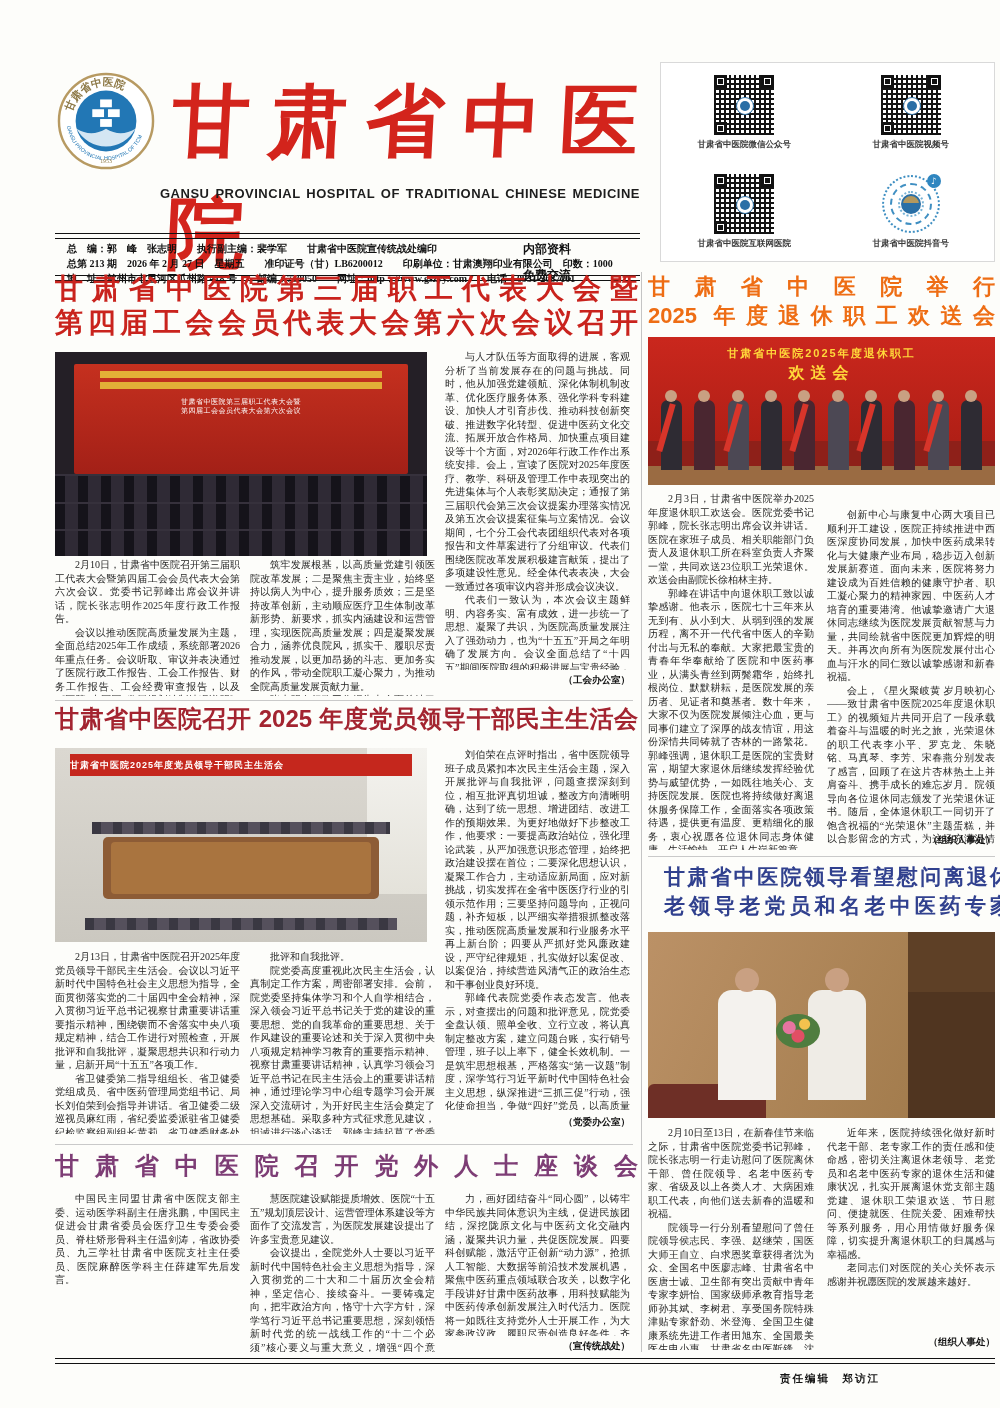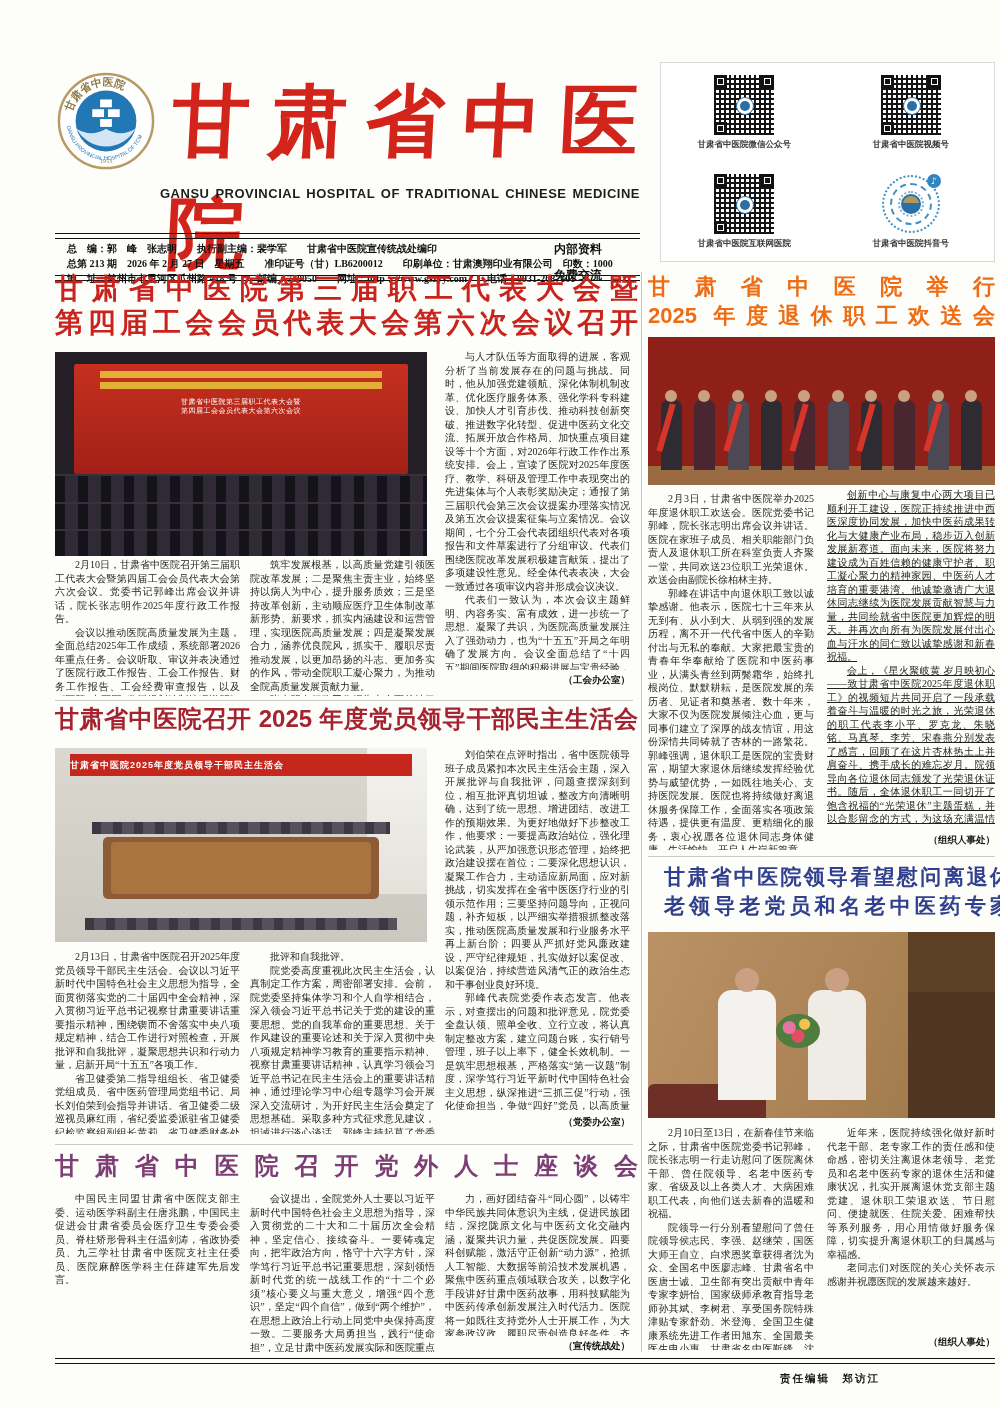--- a/index.html
+++ b/index.html
@@ -10,21 +10,21 @@
   
   .paper-title{left:172px;top:66px;width:466px;height:118px;font-size:78px;line-height:112px;
     font-weight:bold;color:#d3241c;text-align:justify;text-align-last:justify;
     font-family:"Liberation Serif",serif;transform:skewX(-3deg);}
   .paper-title-en{left:160px;top:186px;width:480px;font:bold 13px "Liberation Sans","DejaVu Sans",sans-serif;
     color:#1d1d1d;text-align:justify;text-align-last:justify;letter-spacing:.5px;}
   .dbl-rule{height:4px;border-top:1.5px solid #111;border-bottom:1px solid #111;}
   .info-box{left:55px;top:210px;width:585px;height:48px;margin-top:23px;}
   .info-row{position:absolute;left:12px;font:bold 10px "Liberation Serif",serif;color:#111;white-space:nowrap;}
   .info-tags{position:absolute;left:468px;width:110px;font:bold 12px "Liberation Serif",serif;color:#111;}
-  .info-tags div{margin-bottom:9px;text-align:center;}
+  .info-tags div{margin-bottom:9px;}
 
   
   .qr-panel{left:660px;top:62px;width:333px;height:198px;border:1px solid #d9d9d9;
     display:grid;grid-template-columns:1fr 1fr;grid-template-rows:1fr 1fr;background:#fff;}
   .qr-item{display:flex;flex-direction:column;align-items:center;justify-content:center;gap:4px;}
   .qr{width:60px;height:60px;position:relative;background:
       repeating-linear-gradient(90deg,#141414 0 2px,transparent 2px 5px),
       repeating-linear-gradient(0deg,#141414 0 2px,#fff 2px 5px);}
   .qr .f{position:absolute;width:13px;height:13px;background:#fff;border:3px solid #111;box-sizing:border-box;}
   .qr .f::after{content:"";position:absolute;inset:1px;background:#111;}
@@ -258,33 +258,38 @@
       <p>郭峰代表院党委作表态发言。他表示，对查摆出的问题和批评意见，院党委全盘认领、照单全收、立行立改，将认真制定整改方案，建立问题台账，实行销号管理，班子以上率下，健全长效机制。一是筑牢思想根基，严格落实“第一议题”制度，深学笃行习近平新时代中国特色社会主义思想，纵深推进“三抓三促”行动，强化使命担当，争做“四好”党员，以高质量党建引领医院高质量发展。三是正风肃纪守底线，深入贯彻中央纪委、省纪委五次全会精神，严格落实中央八项规定精神，持之以恒纠“四风”、树新风，一体推进不敢腐、不能腐、不想腐，深化以案促改、以案促治，常态化开展警示教育，厚植中医药廉洁文化内涵，营造风清气正政治生态。医院领导班子成员，党委办公室、组织人事处、纪委办公室负责同志参加会议。</p>
     </div>
   <div class="abs byline" style="left:445px;top:1116px;width:185px;">（党委办公室）</div>
 
   <div class="abs hl-a3">甘肃省中医院召开党外人士座谈会</div>
 
   <div class="abs colTxt" style="left:55px;top:1192px;width:185px;height:160px;">
       <p>中国民主同盟甘肃省中医院支部主委、运动医学科副主任唐兆鹏，中国民主促进会甘肃省委员会医疗卫生专委会委员、脊柱矫形骨科主任温剑涛，省政协委员、九三学社甘肃省中医院支社主任委员、医院麻醉医学科主任薛建军先后发言。</p>
     </div>
   <div class="abs colTxt" style="left:250px;top:1192px;width:185px;height:160px;">
+      <p>慧医院建设赋能提质增效、医院“十五五”规划顶层设计、运营管理体系建设等方面作了交流发言，为医院发展建设提出了许多宝贵意见建议。</p>
       <p>会议提出，全院党外人士要以习近平新时代中国特色社会主义思想为指导，深入贯彻党的二十大和二十届历次全会精神，坚定信心、接续奋斗。一要铸魂定向，把牢政治方向，恪守十六字方针，深学笃行习近平总书记重要思想，深刻领悟新时代党的统一战线工作的“十二个必须”核心要义与重大意义，增强“四个意识”，坚定“四个自信”，做到“两个维护”，在思想上政治上行动上同党中央保持高度一致。二要服务大局勇担当，践行“使命担”，立足甘肃中医药发展实际和医院重点任务，紧扣医院“十五五”规划目标主动履职、担当作为，为医院高质量发展贡献力量。三要凝心聚</p>
     </div>
   <div class="abs colTxt" style="left:445px;top:1192px;width:185px;height:144px;">
       <p>力，画好团结奋斗“同心圆”，以铸牢中华民族共同体意识为主线，促进民族团结，深挖陇原文化与中医药文化交融内涵，凝聚共识力量，共促医院发展。四要科创赋能，激活守正创新“动力源”，抢抓人工智能、大数据等前沿技术发展机遇，聚焦中医药重点领域联合攻关，以数字化手段讲好甘肃中医药故事，用科技赋能为中医药传承创新发展注入时代活力。医院将一如既往支持党外人士开展工作，为大家参政议政、履职尽责创造良好条件，齐心协力、同心携手书写医院高质量发展新篇章。</p>
     </div>
   <div class="abs byline" style="left:445px;top:1340px;width:185px;">（宣传统战处）</div>
 
   <div class="abs hl-r1">
     <div>甘肃省中医院举行</div>
     <div>2025 年度退休职工欢送会</div>
   </div>
 
   <div class="abs photo ph3">
+    <div class="backdrop">
+      <div class="bd1">甘肃省中医院2025年度退休职工</div>
+      <div class="bd2">欢送会</div>
+    </div>
     <div class="floor"></div>
     <div class="row">
       <span class="person">
           <span class="sash"></span>
         </span>
       <span class="person alt"></span>
       <span class="person lite">
           <span class="sash"></span>
         </span>
       <span class="person"></span>
@@ -301,21 +306,21 @@
         </span>
       <span class="person"></span>
     </div>
   </div>
 
   <div class="abs colTxt" style="left:648px;top:492px;width:166px;height:358px;">
       <p>2月3日，甘肃省中医院举办2025年度退休职工欢送会。医院党委书记郭峰，院长张志明出席会议并讲话。医院在家班子成员、相关职能部门负责人及退休职工所在科室负责人齐聚一堂，共同欢送23位职工光荣退休。欢送会由副院长徐柏林主持。</p>
       <p>郭峰在讲话中向退休职工致以诚挚感谢。他表示，医院七十三年来从无到有、从小到大、从弱到强的发展历程，离不开一代代省中医人的辛勤付出与无私的奉献。大家把最宝贵的青春年华奉献给了医院和中医药事业，从满头青丝到两鬓霜华，始终扎根岗位、默默耕耘，是医院发展的亲历者、见证者和奠基者。数十年来，大家不仅为医院发展倾注心血，更与同事们建立了深厚的战友情谊，用这份深情共同铸就了杏林的一路繁花。郭峰强调，退休职工是医院的宝贵财富，期望大家退休后继续发挥经验优势与威望优势，一如既往地关心、支持医院发展。医院也将持续做好离退休服务保障工作，全面落实各项政策待遇，提供更有温度、更精细化的服务，衷心祝愿各位退休同志身体健康、生活愉快，开启人生崭新篇章。</p>
       <p>张志明在致辞中回顾了医院七十余年的发展历程。他指出，省中医人始终乘风破浪、奋楫扬帆，医院从昔日小平房起步，逐步发展成为横跨东西两院、拥有两家门诊部的现代化综合性三级甲等中医院。当前，北区国家中医药传承</p>
     </div>
-  <div class="abs colTxt" style="left:827px;top:488px;width:168px;height:336px;text-decoration:underline;">
+  <div class="abs colTxt" style="left:827px;top:508px;width:168px;height:336px;">
       <p>创新中心与康复中心两大项目已顺利开工建设，医院正持续推进中西医深度协同发展，加快中医药成果转化与大健康产业布局，稳步迈入创新发展新赛道。面向未来，医院将努力建设成为百姓信赖的健康守护者、职工凝心聚力的精神家园、中医药人才培育的重要港湾。他诚挚邀请广大退休同志继续为医院发展贡献智慧与力量，共同绘就省中医院更加辉煌的明天。并再次向所有为医院发展付出心血与汗水的同仁致以诚挚感谢和新春祝福。</p>
       <p>会上，《星火聚岐黄 岁月映初心——致甘肃省中医院2025年度退休职工》的视频短片共同开启了一段承载着奋斗与温暖的时光之旅，光荣退休的职工代表李小平、罗克龙、朱晓铭、马真琴、李芳、宋春燕分别发表了感言，回顾了在这片杏林热土上并肩奋斗、携手成长的难忘岁月。院领导向各位退休同志颁发了光荣退休证书。随后，全体退休职工一同切开了饱含祝福的“光荣退休”主题蛋糕，并以合影留念的方式，为这场充满温情的活动画上了圆满的句号。</p>
       <p>甜蜜的蛋糕、绽放的鲜花、定格笑容的照片，承载着医院对退休职工深深的祝福与敬意。退休职工纷纷表达对医院关怀的感谢，为医院近年来取得的成绩感到自豪，并表示将继续关注医院发展，积极建言献策，为这份带着温度的事业贡献绵薄之力。</p>
     </div>
   <div class="abs byline" style="left:827px;top:834px;width:168px;">（组织人事处）</div>
 
   <div class="abs hl-r2">
     <div>甘肃省中医院领导看望慰问离退休</div>
     <div>老领导老党员和名老中医药专家</div>
   </div>

